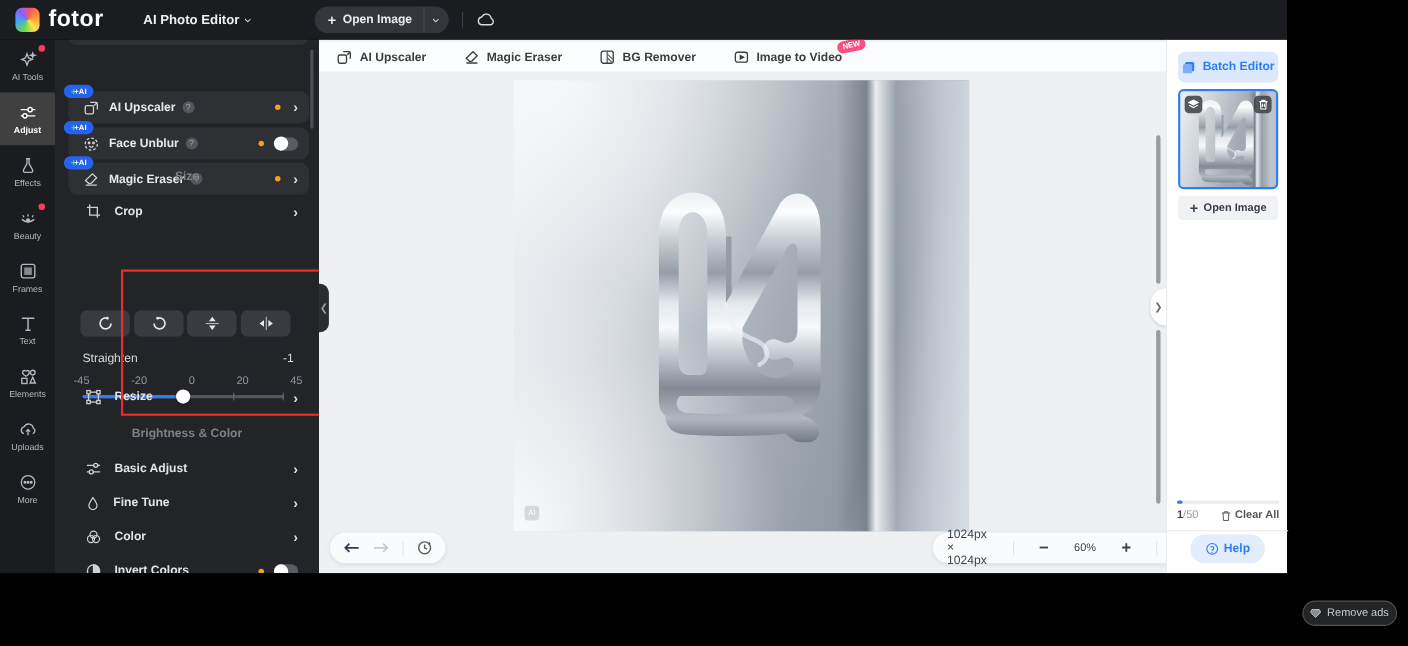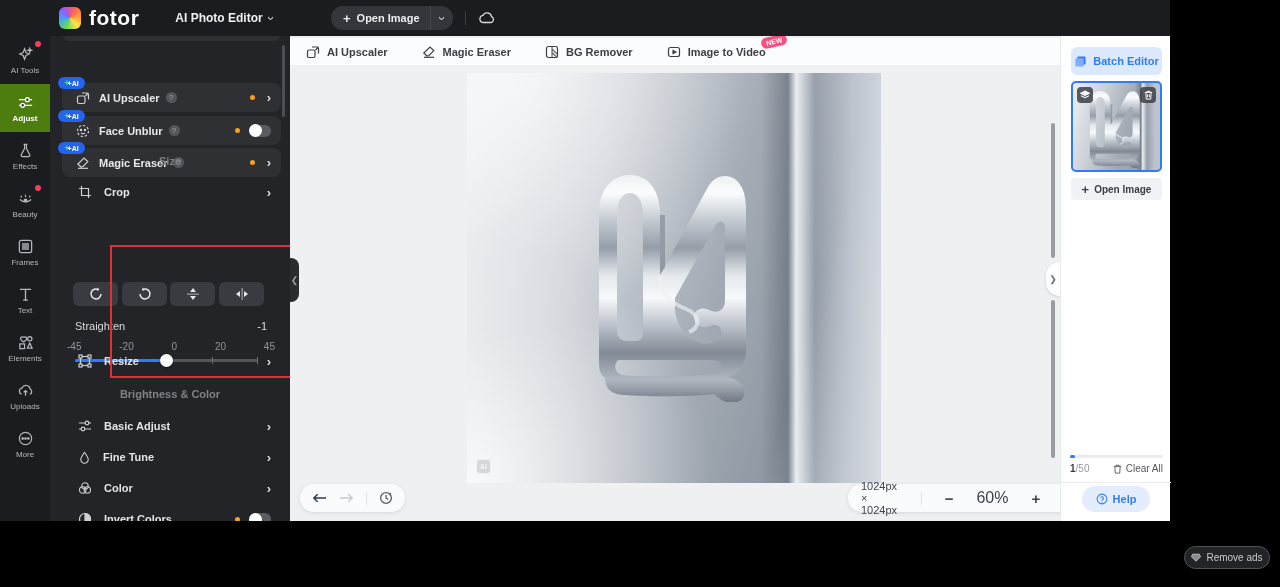--- a/index.html
+++ b/index.html
@@ -1,21 +1,21 @@
 <!DOCTYPE html>
 <html><head>
 <meta charset="utf-8">
 <style>
   * { margin:0; padding:0; box-sizing:border-box; }
   html,body { width:1280px; height:587px; background:#000; font-family:"Liberation Sans", sans-serif; overflow:hidden; }
   .abs { position:absolute; }
   #stage { position:relative; width:1280px; height:587px; background:#000; }
 
   
-  #navbar { left:0; top:0; width:1170px; height:36px; background:#1b1c1f; display:flex; align-items:center; z-index:5;padding-left:45px; }
+  #navbar { left:0; top:0; width:1170px; height:36px; background:#1b1c1f; display:flex; align-items:center; z-index:5; }
   .logo-sq { width:22px; height:22px; border-radius:6px; margin-left:14px;
     background:conic-gradient(from 20deg,#ff5a5a,#ff9f3c,#ffe44d,#69d84f,#3fa9f5,#8f5cff,#ff5a5a); }
   .brand { color:#fff; font-size:21px; font-weight:600; letter-spacing:.5px; margin-left:8px; }
   .appmenu { color:#f0f0f2; font-size:12px; font-weight:700; margin-left:36px; display:flex; align-items:center; gap:6px; cursor:pointer; }
   .chev-down { display:inline-block; transform:rotate(90deg); font-size:13px; color:#cfd0d4; font-weight:400; }
   .open-img-btn { margin-left:58px; height:24px; background:#35363b; border-radius:13px; display:flex; align-items:center; color:#ededef; font-size:11px; font-weight:600; cursor:pointer; }
   .open-img-btn .main { padding:0 10px 0 12px; display:flex; gap:6px; align-items:center; height:100%; border-right:1px solid #47484d; }
   .open-img-btn .arrow { padding:0 9px; height:100%; display:flex; align-items:center; }
   .nav-divider { width:1px; height:14px; background:#3e3f44; margin:0 12px; }
   .icon-btn { color:#d8d9dc; display:flex; align-items:center; cursor:pointer; }
@@ -23,21 +23,21 @@
   .dl-btn { height:23px; padding:0 13px; background:#2f7cf6; border-radius:12px; color:#fff; font-size:11px; font-weight:700; display:flex; align-items:center; gap:6px; cursor:pointer; }
   .promo-btn { height:23px; padding:0 11px; border-radius:12px; color:#fff; font-size:11px; font-weight:700;
     background:linear-gradient(90deg,#2a1648,#5b21b6 55%,#3b1a69); border:1px solid #7c3aed;
     display:flex; align-items:center; gap:5px; cursor:pointer; }
   .avatar { width:26px; height:26px; border-radius:50%; background:#97989c; display:flex; align-items:center; justify-content:center; cursor:pointer; overflow:hidden; }
 
   
   #sidebar { left:0; top:36px; width:50px; height:485px; background:#1b1c1f; z-index:4; }
   .side-item { position:relative; width:50px; height:48px; display:flex; flex-direction:column; align-items:center; justify-content:center; gap:3px; color:#b7b8bd; cursor:pointer; }
   .side-item .lbl { font-size:8px; }
-  .side-item.active { background:#4d7c0f; color:#fff; }
+  .side-item.active { background:#404040; color:#fff; }
   .side-item.active .lbl { font-weight:700; }
   .reddot { position:absolute; top:5px; right:9px; width:6px; height:6px; border-radius:50%; background:#f43f5e; }
   .side-item svg { width:17px; height:17px; }
 
   
   #panel { left:50px; top:36px; width:240px; height:485px; background:#232428; overflow:hidden; z-index:3; }
   .stub-row { position:absolute; left:12px; top:-6px; width:219px; height:11px; background:#2f3034; border-radius:0 0 8px 8px; }
   .p-scroll { position:absolute; right:5px; top:9px; width:3px; height:72px; border-radius:2px; background:#4d4e53; }
   .ai-row { position:absolute; left:12px; width:219px; height:29px; background:#2f3034; border-radius:8px; display:flex; align-items:center; padding:0 10px 0 14px; cursor:pointer; }
   .ai-row .ric { color:#cfd0d4; display:flex; margin-right:9px; }
@@ -82,38 +82,38 @@
   .ai-mark { position:absolute; left:9px; bottom:9px; width:15px; height:15px; border:1px solid rgba(255,255,255,.6); border-radius:4px; color:rgba(255,255,255,.75); font-size:7px; font-weight:700; display:flex; align-items:center; justify-content:center; background:rgba(120,126,136,.25); }
   #collapse-left { position:absolute; left:0; top:222px; width:9px; height:44px; background:#2b2c30; border-radius:0 8px 8px 0; color:#9a9b9f; display:flex; align-items:center; justify-content:center; font-size:9px; cursor:pointer; }
   .vscroll { position:absolute; left:761px; width:4px; border-radius:2px; background:#9b9ca1; }
   #collapse-right { position:absolute; left:756px; top:226px; width:14px; height:34px; background:#fff; border-radius:17px 0 0 17px; box-shadow:0 1px 3px rgba(0,0,0,.15); color:#6b6c71; display:flex; align-items:center; justify-content:center; font-size:9px; cursor:pointer; }
   .float-pill { position:absolute; top:448px; height:28px; background:#fafbfc; border-radius:15px; box-shadow:0 1px 4px rgba(0,0,0,.10); display:flex; align-items:center; }
   #hist-pill { left:10px; padding:0 12px; gap:12px; }
   #zoom-pill { left:558px; padding:0 13px; gap:23px; }
   .pill-div { width:1px; height:13px; background:#e2e4e8; }
   .pill-ic { display:flex; align-items:center; cursor:pointer; }
   .dim-label { color:#3d434b; font-size:11px; }
-  .zoom-label { color:#3d434b; font-size:16px;text-align:center; }
+  .zoom-label { color:#3d434b; font-size:10px;text-align:center; }
   .pm { color:#3d434b; font-size:15px; font-weight:600; cursor:pointer; line-height:1; }
 
   
   #right-panel { left:1060px; top:36px; width:110px; height:485px; background:#fff; border-left:1px solid #e9eaec; z-index:3; }
   .batch-btn { position:absolute; left:10px; top:11px; width:91px; height:28px; background:#dce8fd; border-radius:6px; color:#2f7cf6; font-size:11px; font-weight:700; display:flex; align-items:center; justify-content:center; gap:6px; cursor:pointer; }
   .thumb { position:absolute; left:10px; top:45px; width:91px; height:91px; border:2px solid #2f7cf6; border-radius:5px; overflow:hidden; cursor:pointer;
     background:
       linear-gradient(to right, rgba(255,255,255,0) 71%, rgba(86,94,106,0.5) 78%, rgba(238,241,245,0.95) 80%, rgba(150,158,170,0.55) 85%, rgba(196,202,211,0.85) 94%),
       linear-gradient(105deg,#eef0f3 0%,#ccd1d7 30%,#a4abb5 58%,#8f98a3 100%); }
   .thumb-badge { position:absolute; width:16px; height:16px; background:rgba(62,64,70,.85); border-radius:4px; color:#fff; display:flex; align-items:center; justify-content:center; cursor:pointer; }
   .open2-btn { position:absolute; left:10px; top:142px; width:91px; height:22px; background:#f1f2f5; border-radius:4px; color:#3c3e44; font-size:10px; font-weight:600; display:flex; align-items:center; justify-content:center; gap:5px; cursor:pointer; }
   .quota-bar { position:absolute; left:9px; top:419px; width:93px; height:3px; background:#ececef; border-radius:2px; }
   .quota-bar .qfill { width:5px; height:3px; background:#2f7cf6; border-radius:2px; }
   .quota-row { position:absolute; left:9px; top:427px; width:93px; display:flex; align-items:center; font-size:10px; }
   .q-cur { color:#3c3e44; font-weight:600; }
   .q-tot { color:#9a9ba0; }
-  .clear-all { margin-left:auto; display:flex; align-items:center; gap:4px; color:#55575c; cursor:pointer; font-size:10px; }
+  .clear-all { margin-left:auto; display:flex; align-items:center; gap:4px; color:#55575c; cursor:pointer; font-size:10px;font-weight:bold; }
   .rp-div { position:absolute; left:0; top:446px; width:110px; height:1px; background:#ededf0; }
   .help-btn { position:absolute; left:21px; top:450px; width:68px; height:26px; background:#e3edfd; border-radius:14px; color:#2f7cf6; font-size:11px; font-weight:700; display:flex; align-items:center; justify-content:center; gap:5px; cursor:pointer; }
 
   
   .remove-ads { left:1184px; top:546px; width:86px; height:23px; border:1px solid #515357; border-radius:12px; background:#232426; color:#c9cacd; font-size:10px; display:flex; align-items:center; justify-content:center; gap:5px; cursor:pointer; z-index:7; position:absolute; }
 
   svg { display:block; }
 </style>
 </head>
 <body>

